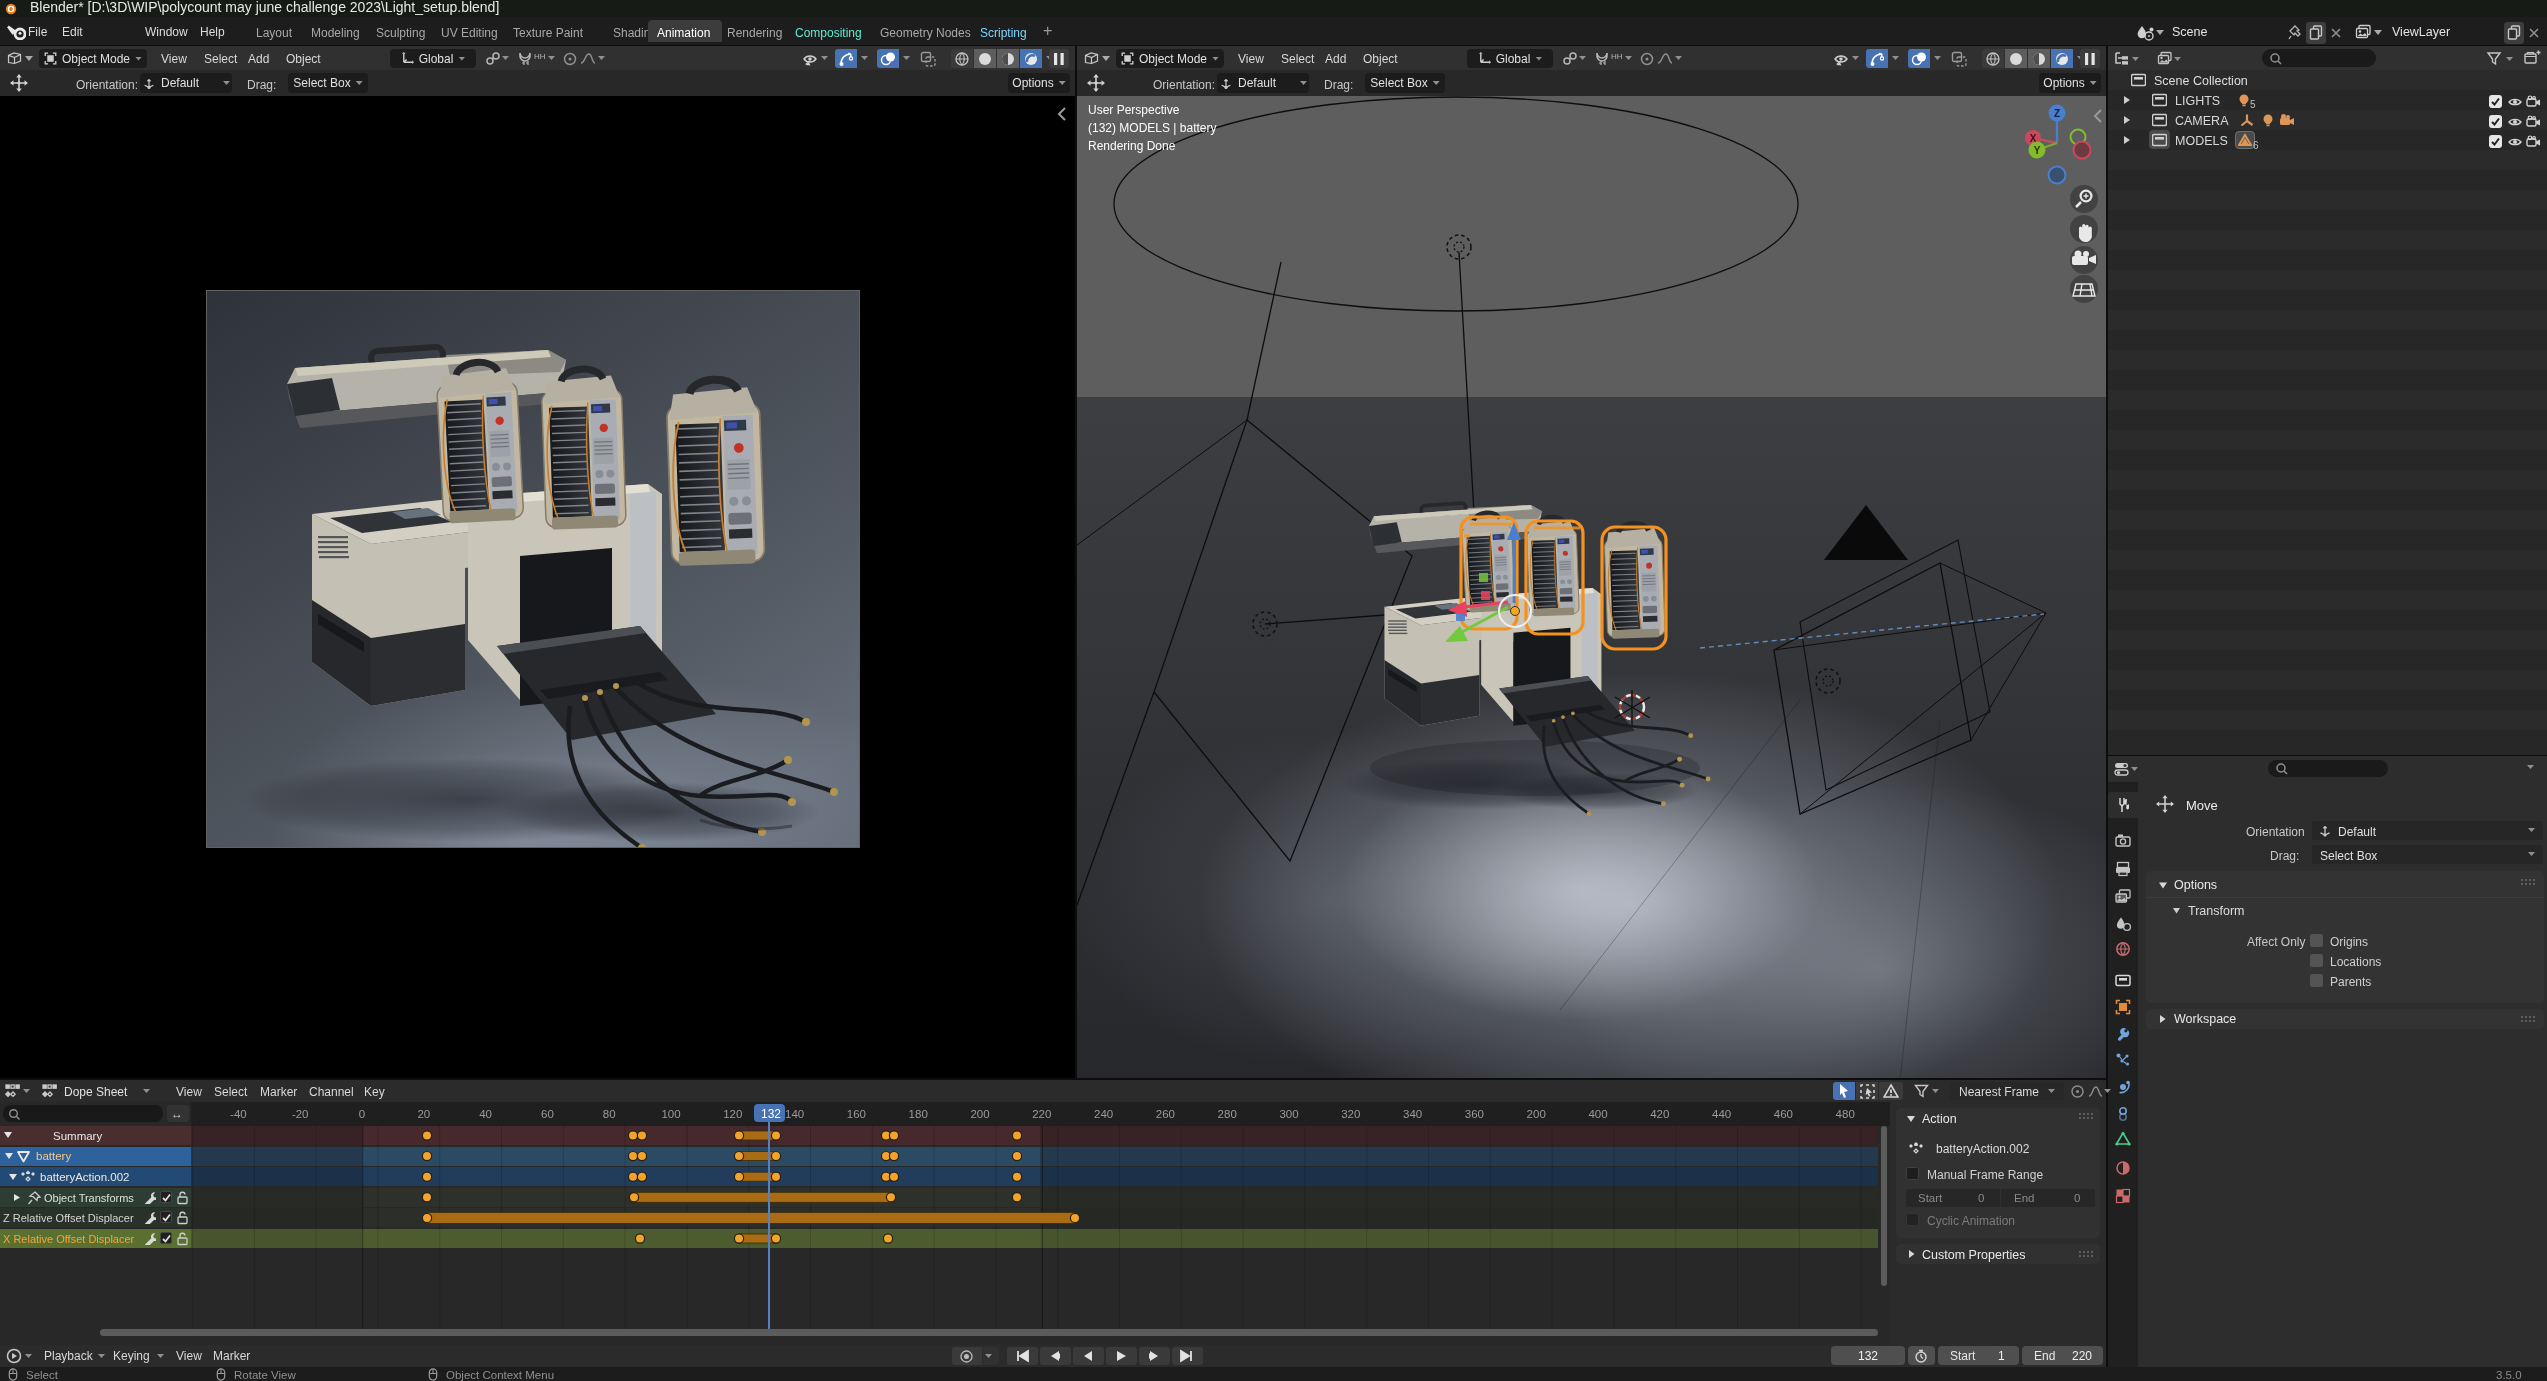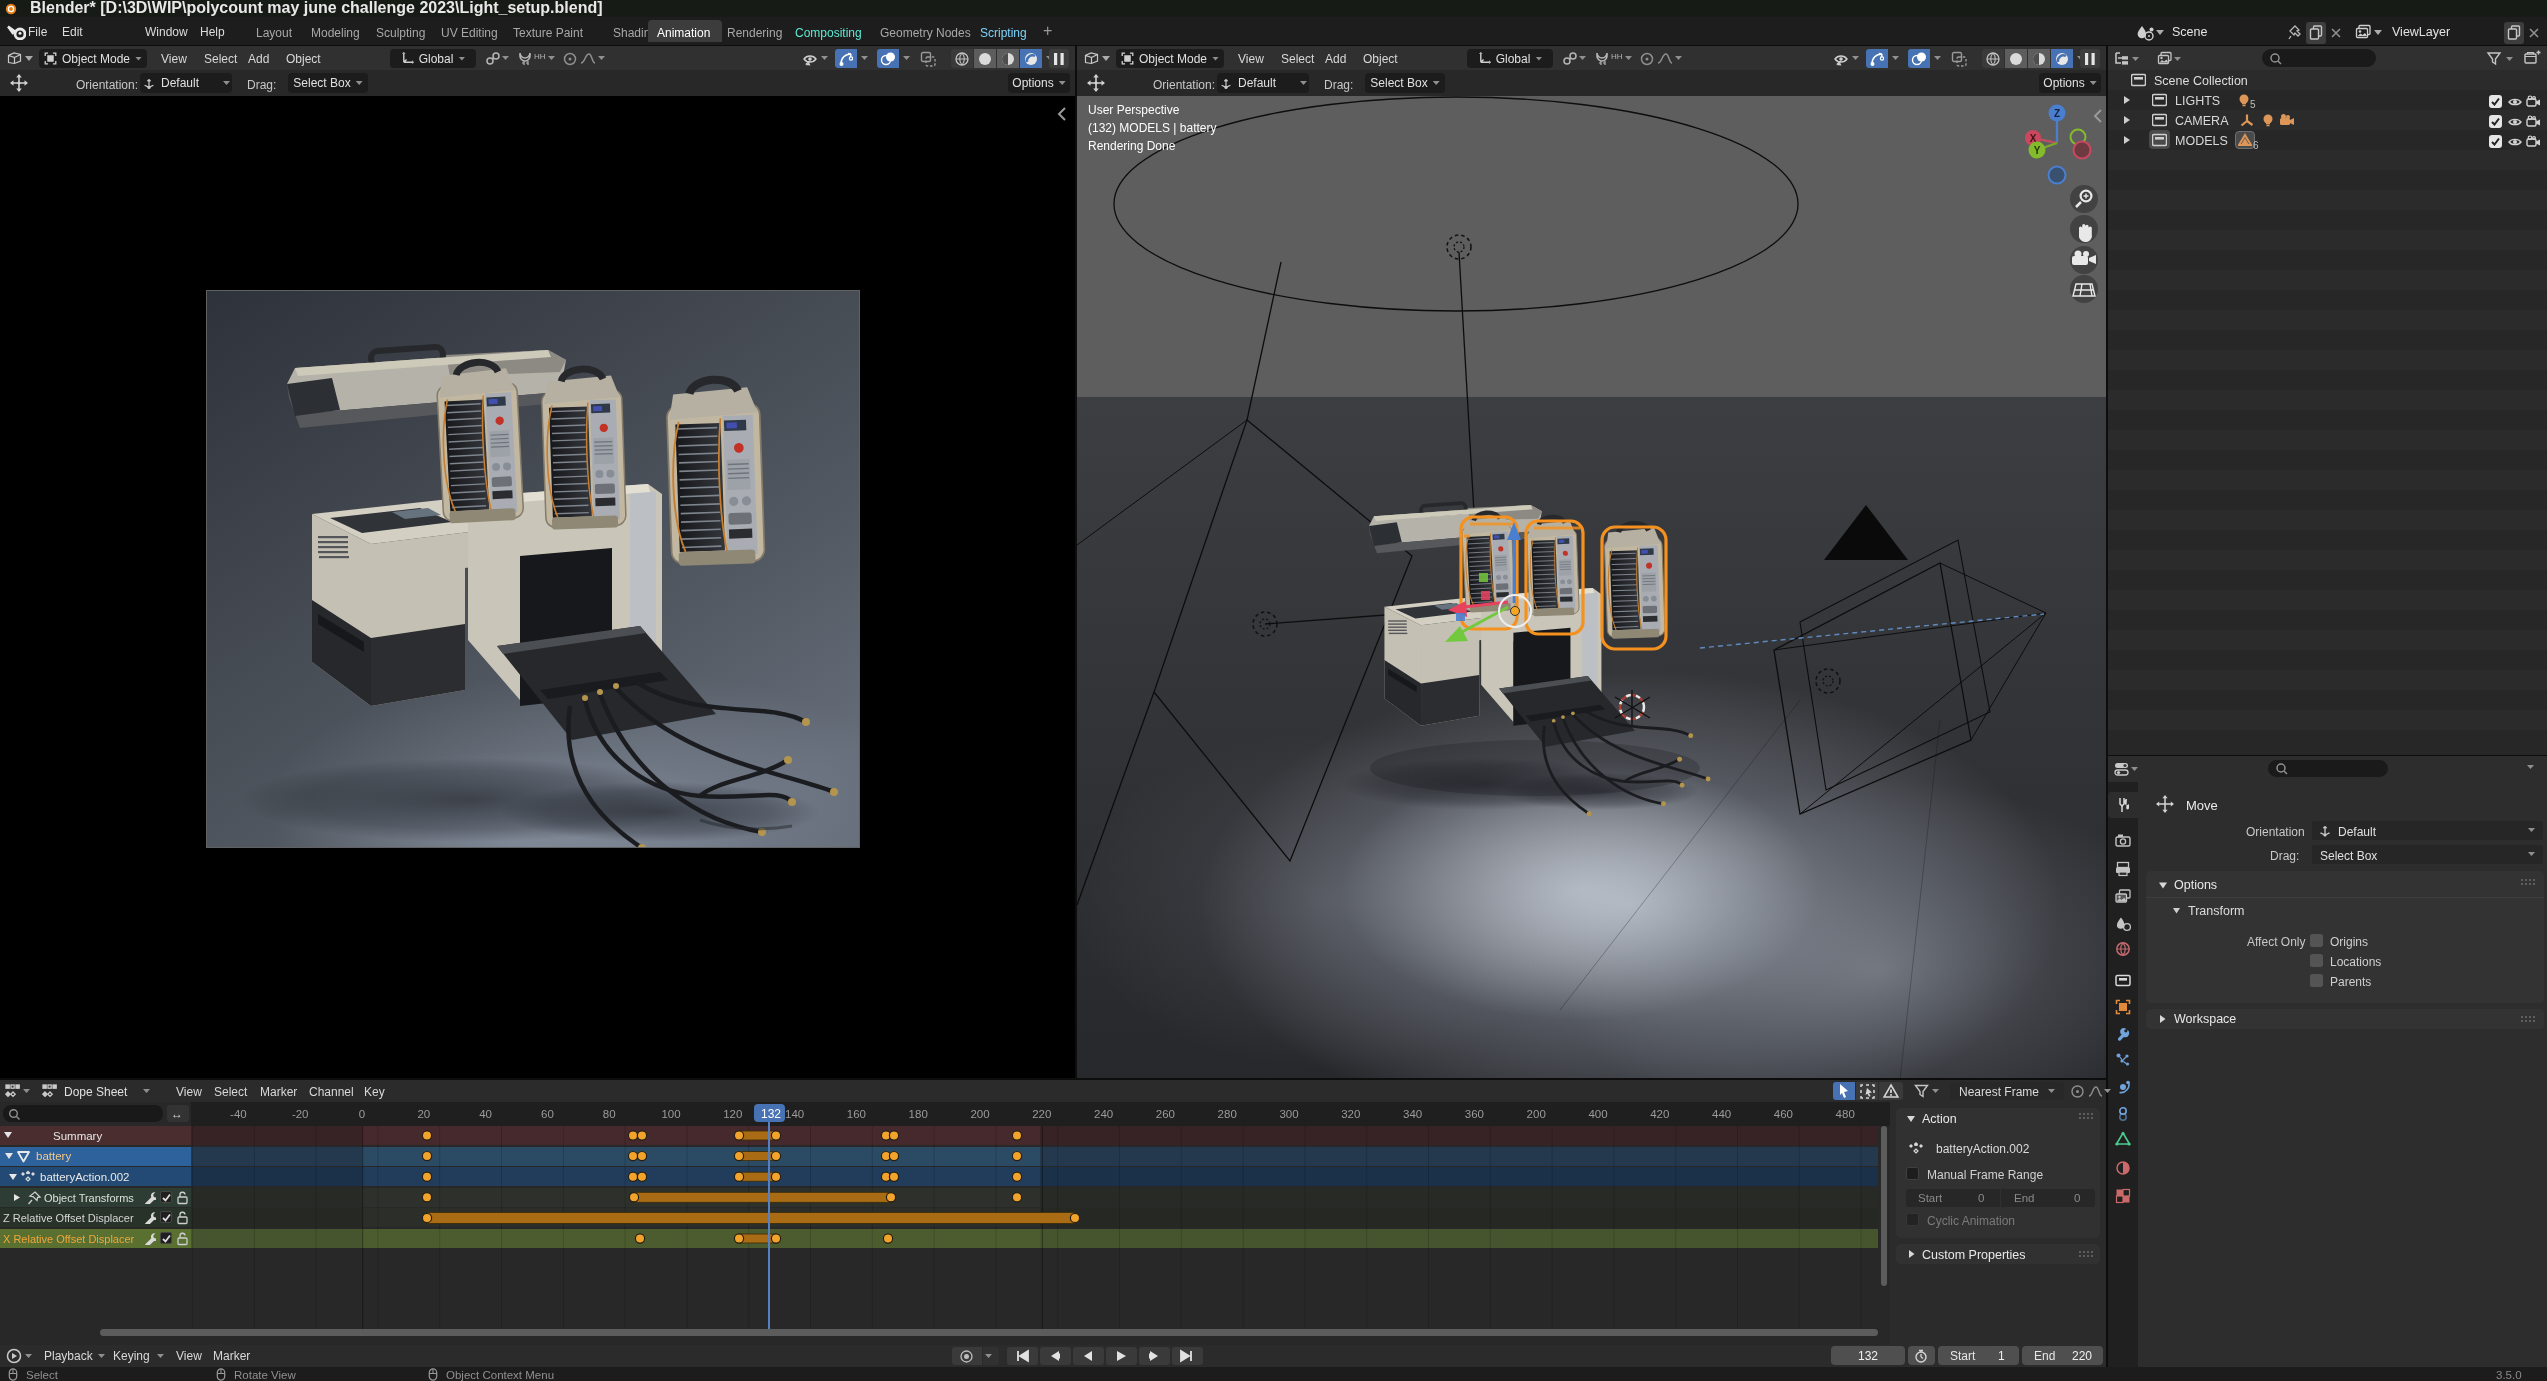--- a/index.html
+++ b/index.html
@@ -8,21 +8,21 @@
 .dd{position:absolute;background:#1c1c1c;border-radius:4px;display:flex;align-items:center;justify-content:center;gap:5px;color:#e0e0e0;white-space:nowrap}
 .cv{display:inline-block;width:8px;height:5px;background:#ababab;clip-path:polygon(0 0,100% 0,50% 100%);flex:none}
 .cvs{display:inline-block;width:7px;height:4px;background:#8f8f8f;clip-path:polygon(0 0,100% 0,50% 100%);flex:none}
 svg{display:block}
 </style></head><body>
 <div class="ab" style="left:0px;top:0px;width:2547px;height:17px;background:#171b15;"></div>
 <svg class="ab" style="left:5px;top:3px" width="12" height="12" viewBox="0 0 12 12">
     <circle cx="6" cy="6" r="5.2" fill="#ea7f16"></circle>
     <circle cx="6" cy="6" r="2.6" fill="none" stroke="#fff" stroke-width="1.4"></circle>
   </svg>
-<div class="tx" style="left:30px;top:0;font-size:16px;color:#e8e8e8;font-weight:bold;">Blender* [D:\3D\WIP\polycount may june challenge 2023\Light_setup.blend]</div>
+<div class="tx" style="left:30px;top:0;font-size:14px;color:#e8e8e8;font-weight:normal;">Blender* [D:\3D\WIP\polycount may june challenge 2023\Light_setup.blend]</div>
 <div class="ab" style="left:0px;top:17px;width:2547px;height:28px;background:#1d1d1d;"></div>
 <svg class="ab" style="left:6px;top:23px" width="20" height="17" viewBox="0 0 20 17">
     <circle cx="14" cy="11" r="5" fill="none" stroke="#e8e8e8" stroke-width="2.8"></circle>
     <circle cx="14" cy="10.2" r="1.5" fill="#e8e8e8"></circle>
     <path d="M2,3.5 L9,8.5 M2,3.5 L7.5,11" stroke="#e8e8e8" stroke-width="2.4" fill="none"></path>
   </svg>
 <div class="tx" style="left:28px;top:26px;font-size:12px;color:#dcdcdc;font-weight:normal;">File</div>
 <div class="tx" style="left:62px;top:26px;font-size:12px;color:#dcdcdc;font-weight:normal;">Edit</div>
 <div class="tx" style="left:95px;top:26px;font-size:14px;color:#8b5cf6;font-weight:normal;margin-top:20px;">Render</div>
 <div class="tx" style="left:145px;top:26px;font-size:12px;color:#dcdcdc;font-weight:normal;">Window</div>

